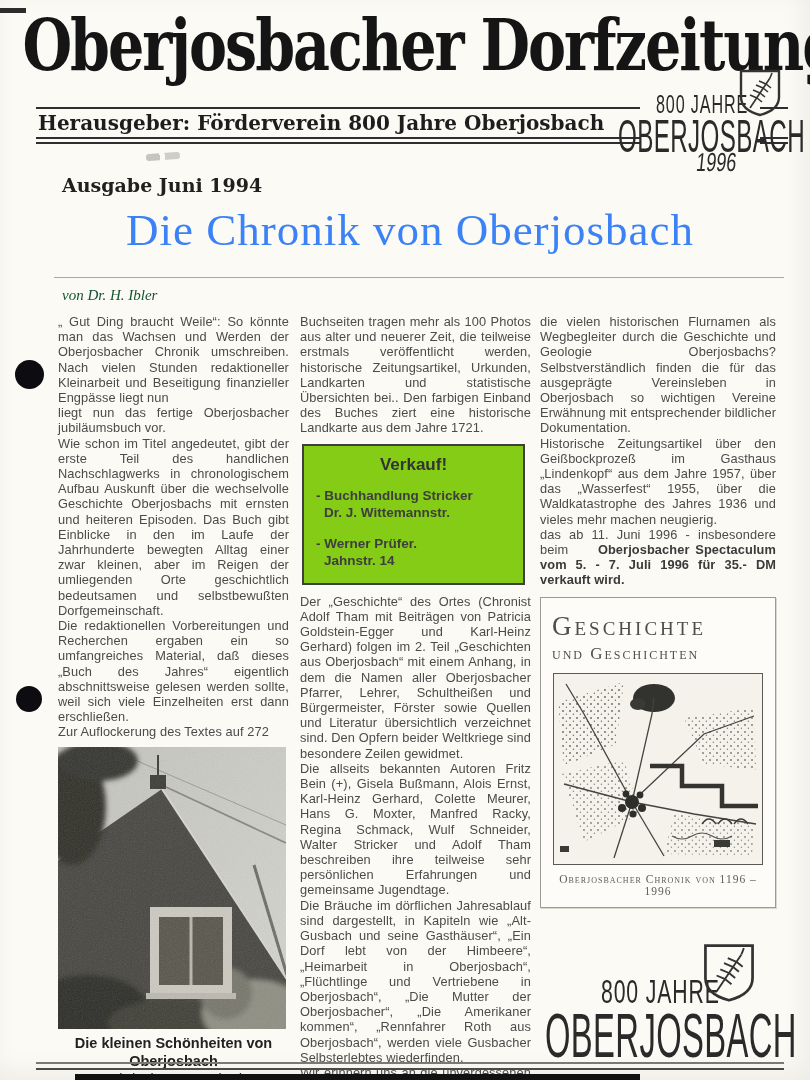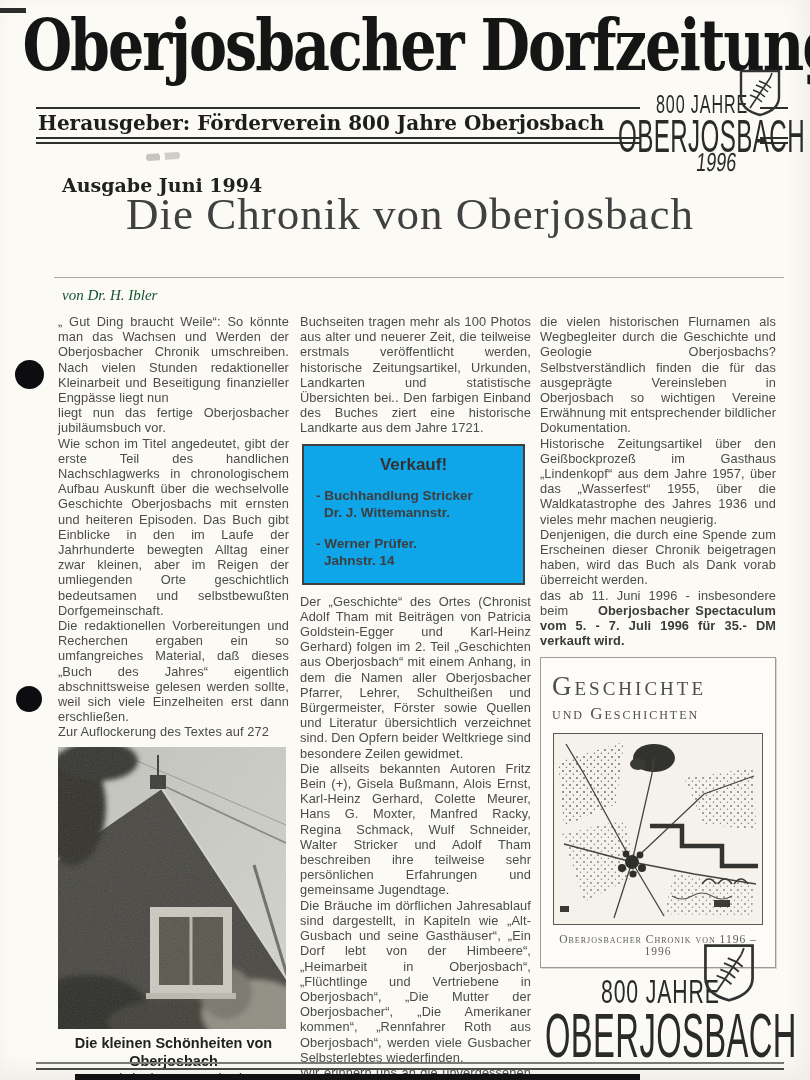--- a/index.html
+++ b/index.html
@@ -38,36 +38,36 @@
   .logo-hdr .lg-800  { left:40px; top:18px; }
   .logo-hdr .lg-name { left:2px;  top:38px; }
   .logo-hdr .lg-year { left:82px; top:76px; }
   .logo-hdr .crest   { position:absolute; left:122px; top:-4px; }
   .logo-ftr .lg-800  { left:58px; top:12px; font-size:25px; }
   .logo-ftr .lg-name { left:2px;  top:40px; font-size:42px; }
   .logo-ftr .crest   { position:absolute; left:158px; top:-18px; }
   
   .issue { position:absolute; top:174px; left:62px;
            font-family:"DejaVu Serif", serif; font-weight:bold; font-size:19px; color:#20201f; }
-  .headline { position:absolute; top:188px; left:40px; width:740px; text-align:center;
-              font-family:"Liberation Serif", serif; font-size:45px; color:#404040;
+  .headline { position:absolute; top:204px; left:40px; width:740px; text-align:center;
+              font-family:"Liberation Serif", serif; font-size:45px; color:#3b82f6;
               letter-spacing:1px; }
   .byline { position:absolute; top:287px; left:62px;
             font-family:"Liberation Serif", serif; font-style:italic; font-size:15px; color:#14532d; }
   
   .col { position:absolute; top:314px; }
   .col-left   { left:58px;  width:231px; }
   .col-middle { left:300px; width:231px; }
   .col-right  { left:540px; width:236px; }
   .bt { font-size:12.8px; line-height:15.2px; text-align:justify;
         color:#4b4b4b; letter-spacing:0.1px; }
   .bt strong { color:#3a3a3a;margin-left:24px; }
   
   .verkauf { border:2px solid #3f3f3f; margin:8px 6px 9px 2px; padding:9px 12px 14px 12px;
-             background:#0ea5e9; }
+             background:#84cc16; }
   .verkauf-title { text-align:center; font-weight:bold; font-size:17px; color:#333;
                    margin-bottom:12px; }
   .verkauf-item { font-weight:bold; font-size:13.5px; line-height:17px; color:#3e3e3e; }
   .verkauf-item + .verkauf-item { margin-top:14px; }
   .verkauf-item .addr { padding-left:8px; }
   
   .photo-fig { margin-top:7px; }
   .photo-fig svg { display:block; }
   .photo-cap { margin-top:5px; text-align:center; }
   .cap-bold { font-weight:bold; font-size:14.5px; line-height:18px; color:#222; }
@@ -212,21 +212,20 @@
     <p class="bt">Der „Geschichte“ des Ortes (Chronist Adolf Tham mit Beiträgen von Patricia Goldstein-Egger und Karl-Heinz Gerhard) folgen im 2. Teil „Geschichten aus Oberjosbach“ mit einem Anhang, in dem die Namen aller Oberjosbacher Pfarrer, Lehrer, Schultheißen und Bürgermeister, Förster sowie Quellen und Literatur übersichtlich verzeichnet sind. Den Opfern beider Weltkriege sind besondere Zeilen gewidmet.</p>
     <p class="bt">Die allseits bekannten Autoren Fritz Bein (+), Gisela Bußmann, Alois Ernst, Karl-Heinz Gerhard, Colette Meurer, Hans G. Moxter, Manfred Racky, Regina Schmack, Wulf Schneider, Walter Stricker und Adolf Tham beschreiben ihre teilweise sehr persönlichen Erfahrungen und gemeinsame Jugendtage.</p>
     <p class="bt">Die Bräuche im dörflichen Jahresablauf sind dargestellt, in Kapiteln wie „Alt-Gusbach und seine Gasthäuser“, „Ein Dorf lebt von der Himbeere“, „Heimarbeit in Oberjosbach“, „Flüchtlinge und Vertriebene in Oberjosbach“, „Die Mutter der Oberjosbacher“, „Die Amerikaner kommen“, „Rennfahrer Roth aus Oberjosbach“, werden viele Gusbacher Selbsterlebtes wiederfinden.</p>
     <p class="bt">Wir erinnern uns an die unvergessenen Oberjosbacher Dr.Jakob Wittemann und Lehrer Stephan Seiler.</p>
 
   </div>
 
   <div class="col col-right">
     <p class="bt">die vielen historischen Flurnamen als Wegbegleiter durch die Geschichte und Geologie Oberjosbachs? Selbstverständlich finden die für das ausgeprägte Vereinsleben in Oberjosbach so wichtigen Vereine Erwähnung mit entsprechender bildlicher Dokumentation.</p>
     <p class="bt">Historische Zeitungsartikel über den Geißbockprozeß im Gasthaus „Lindenkopf“ aus dem Jahre 1957, über das „Wasserfest“ 1955, über die Waldkatastrophe des Jahres 1936 und vieles mehr machen neugierig.</p>
-    <p class="bt">Denjenigen, die durch eine Spende zum Erscheinen dieser Chronik beigetragen haben, wird das Buch als Dank vorab überreicht werden.</p>
     <p class="bt"><span>das ab 11. Juni 1996 - insbesondere beim </span><strong>Oberjosbacher Spectaculum vom 5. - 7. Juli 1996  für 35.- DM verkauft wird.</strong></p>
 
     <div class="book">
       <div class="book-t1">Geschichte</div>
       <div class="book-t2">und Geschichten</div>
       <div class="map-frame">
         <svg width="206" height="186" viewBox="0 0 206 186">
           <defs>
             <pattern id="dots" width="7" height="7" patternUnits="userSpaceOnUse">
               <circle cx="2" cy="2" r="0.9" fill="#3e3e3a"></circle>

